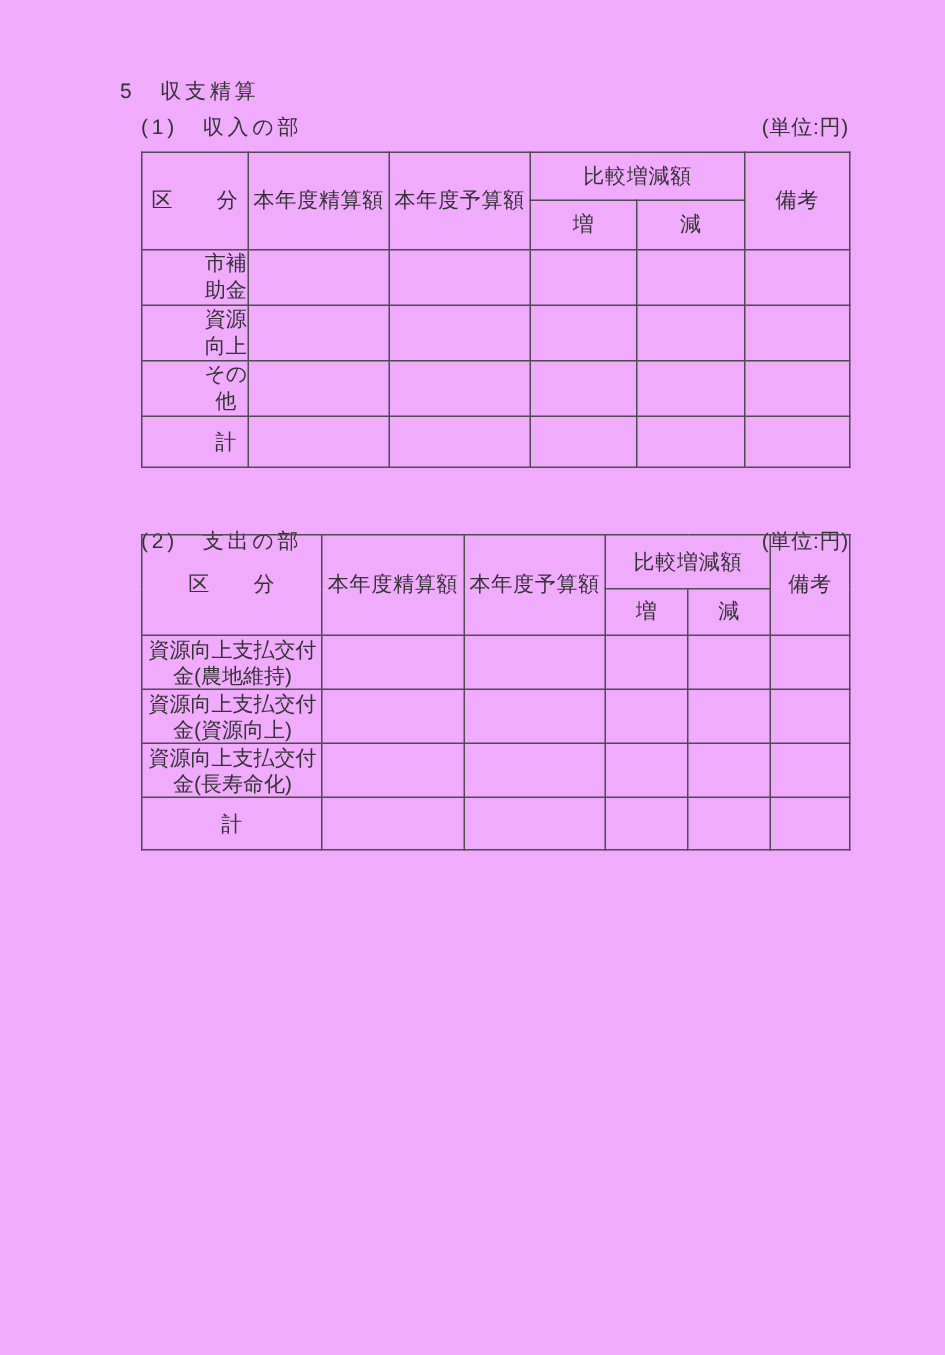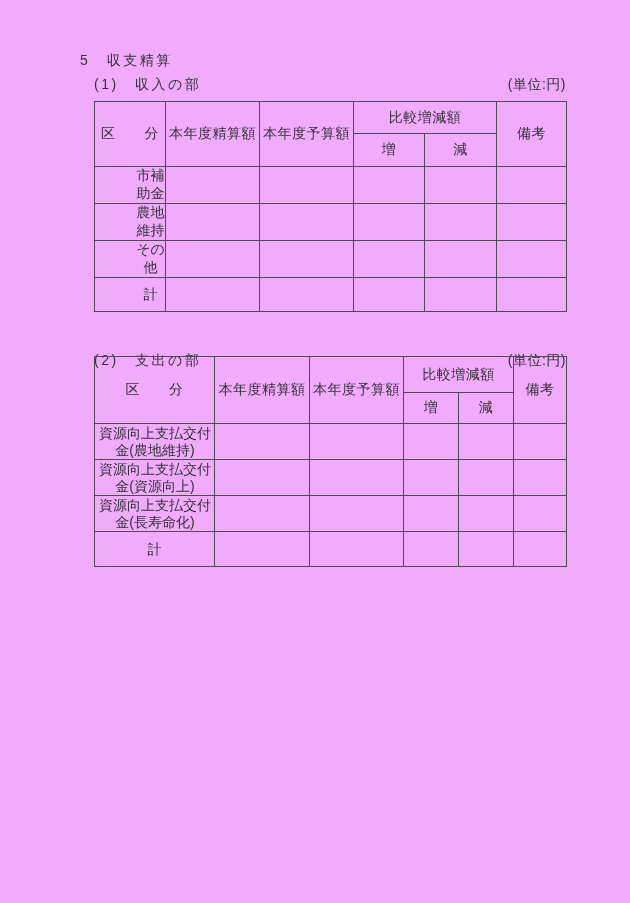--- a/index.html
+++ b/index.html
@@ -112,21 +112,21 @@
       </tr>
       <tr class="brow">
         <td class="row-label">市補助金</td>
         <td></td>
         <td></td>
         <td></td>
         <td></td>
         <td></td>
       </tr>
       <tr class="brow">
-        <td class="row-label">農地維持</td>
+        <td class="row-label">資源向上</td>
         <td></td>
         <td></td>
         <td></td>
         <td></td>
         <td></td>
       </tr>
       <tr class="brow">
         <td class="row-label">その他</td>
         <td></td>
         <td></td>

